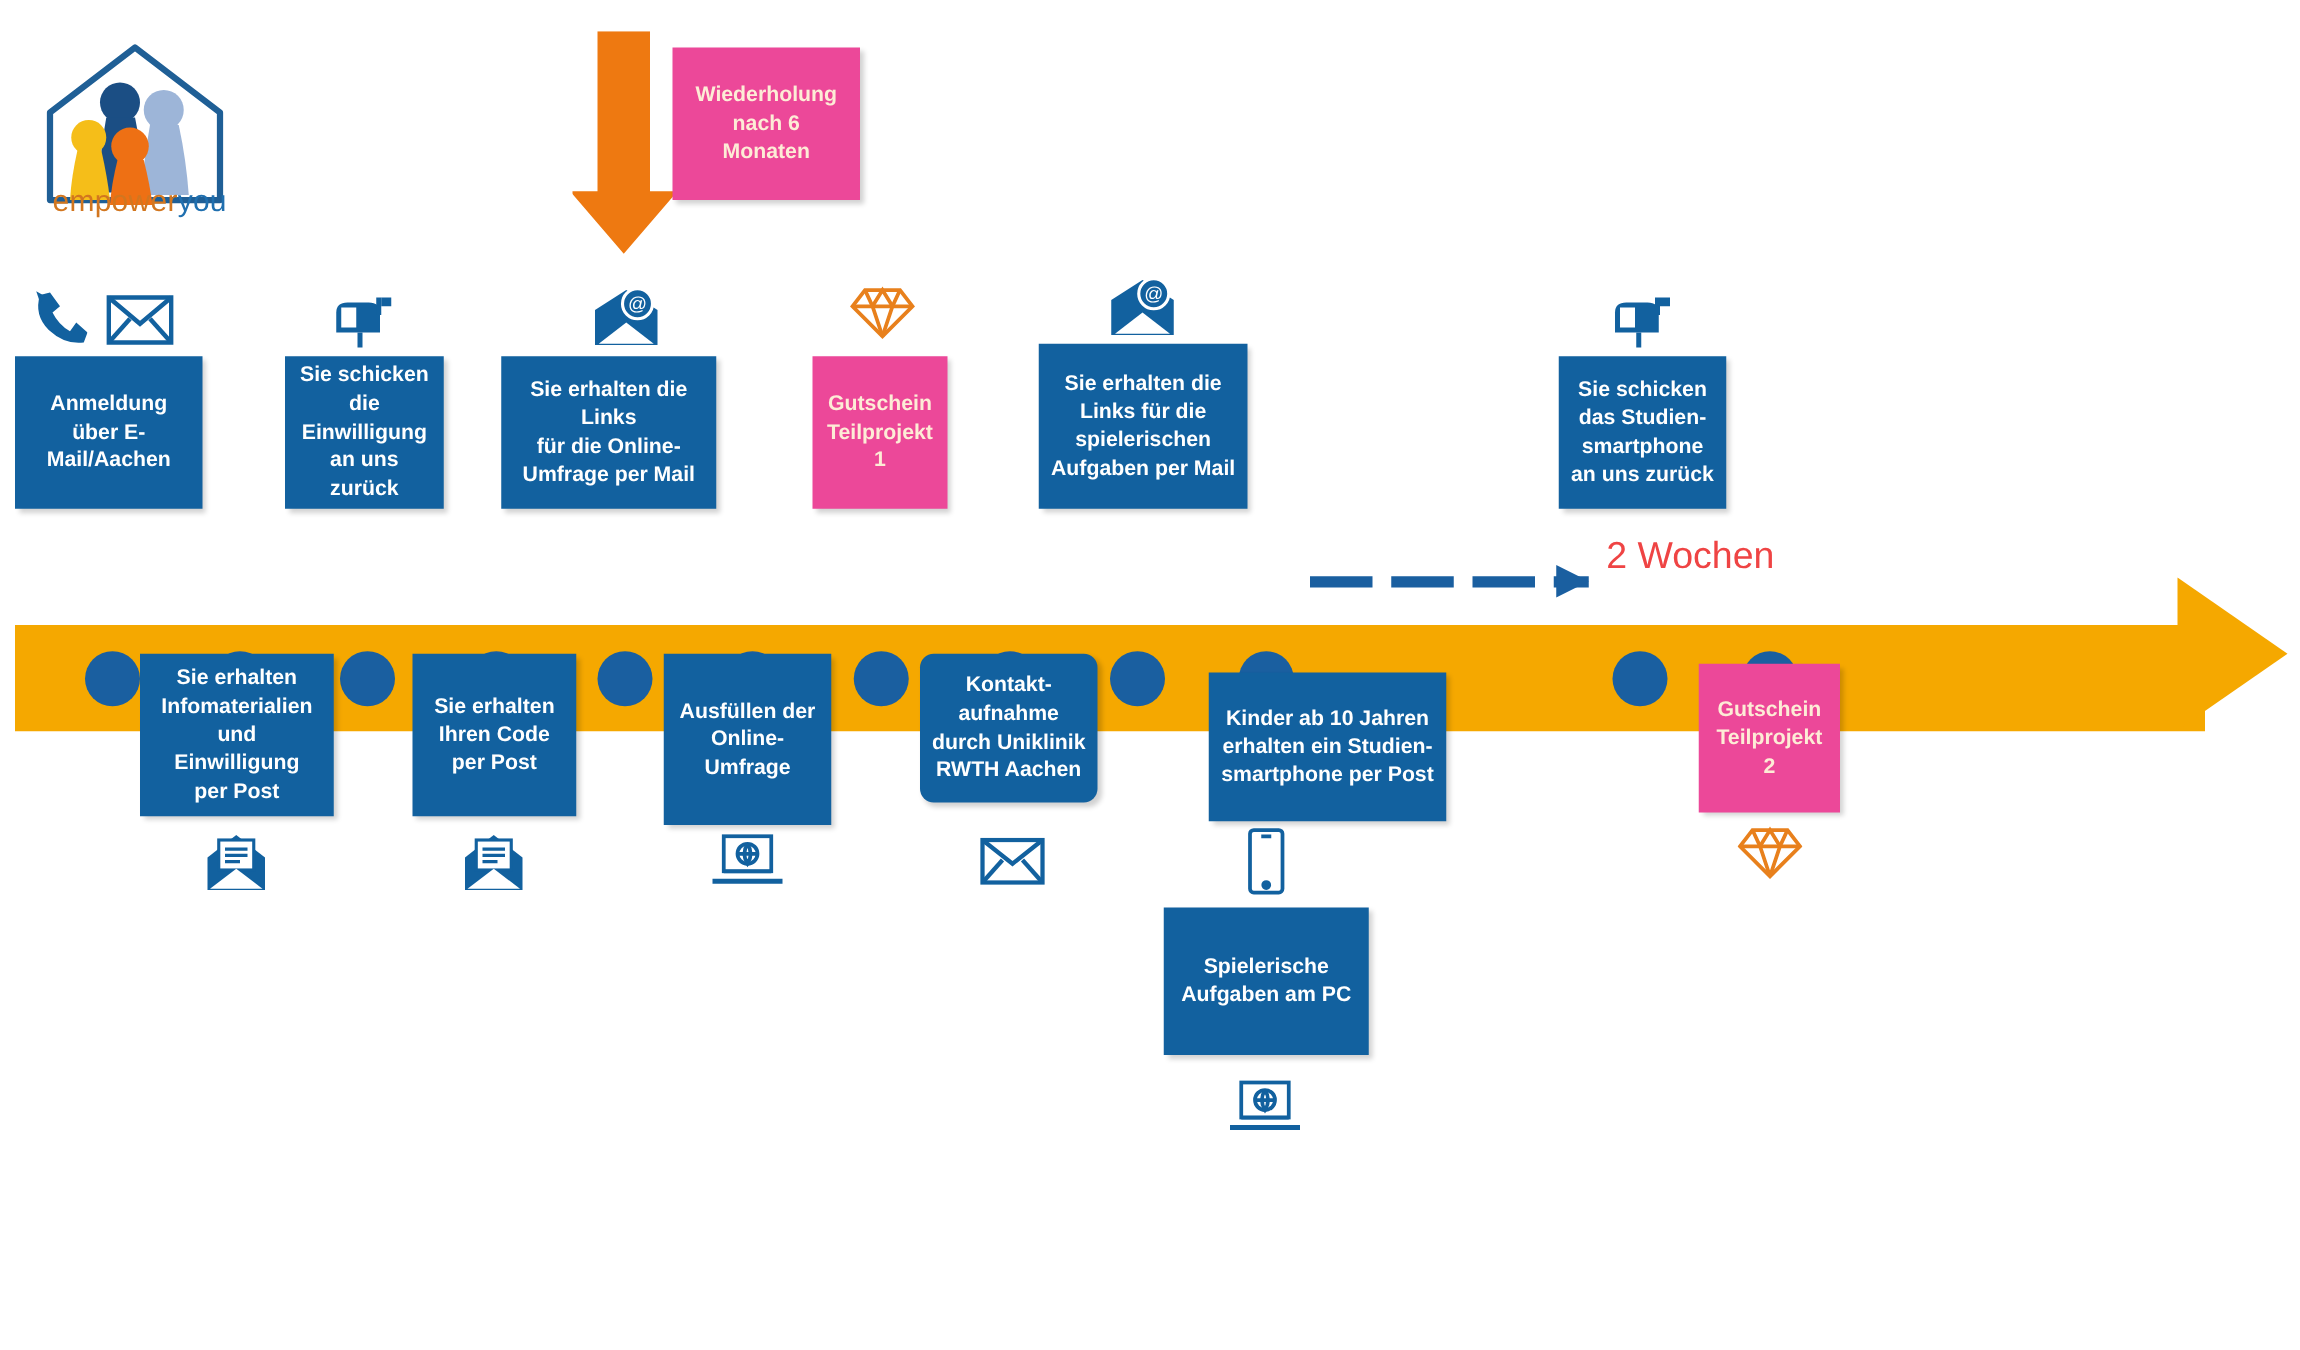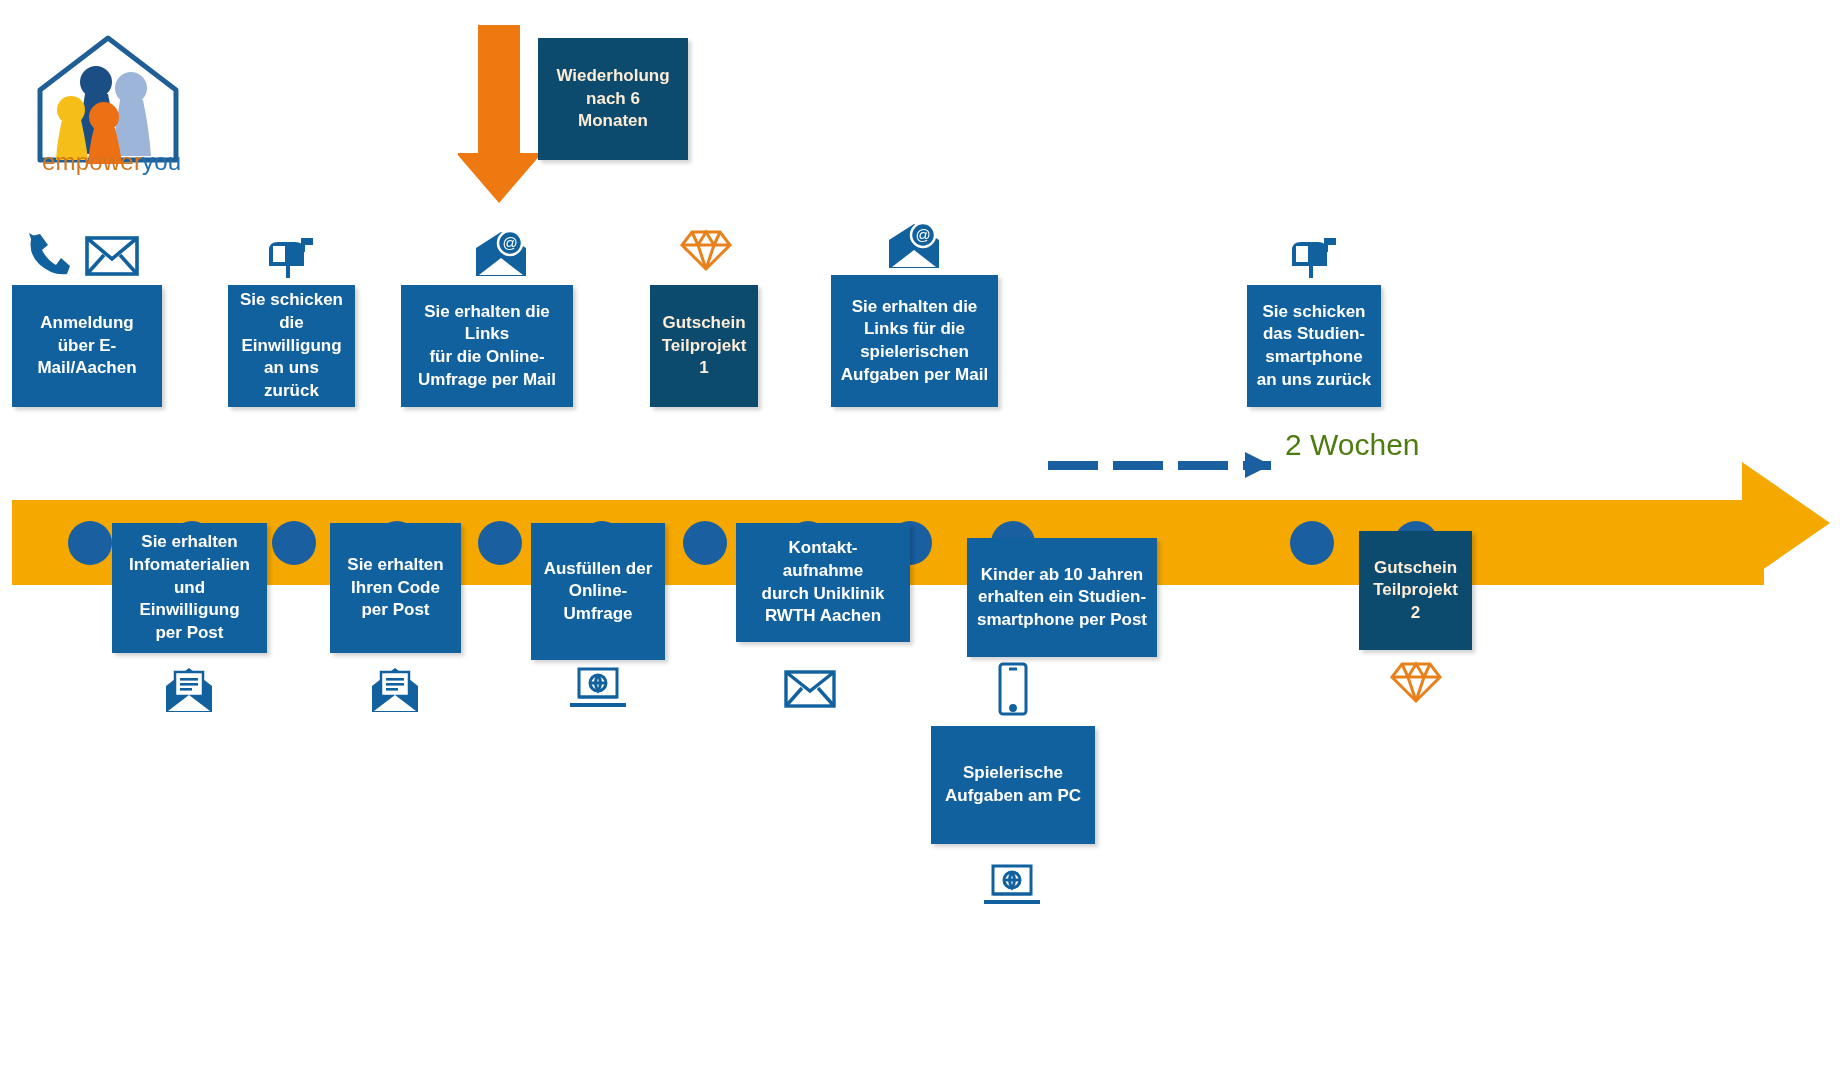--- a/index.html
+++ b/index.html
@@ -47,34 +47,34 @@
     text-align:center;
     color:#ffffff;
     font-weight:bold;
     font-size:17px;
     line-height:1.33;
     padding:6px 8px;
     box-shadow:3px 3px 4px rgba(0,0,0,.18);
     white-space:pre-line;
   }
   .box.blue{background:#12619F;}
-  .box.orange{background:#0c4a6e;color:#FDECD6;}
+  .box.orange{background:#ec4899;color:#FDECD6;}
 
   
   .icon{position:absolute;color:#12619F;}
   .icon svg{display:block;}
   .icon.orange{color:#E8801C;}
 
   
   .down-arrow{position:absolute;left:458px;top:25px;width:90px;height:180px;}
 
   
   .wochen-label{
     position:absolute;left:1285px;top:428px;
-    font-size:30px;color:#4d7c0f;font-weight:400;white-space:nowrap;
+    font-size:30px;color:#ef4444;font-weight:400;white-space:nowrap;
   }
   .dashseg{position:absolute;top:461px;height:9px;background:#1A5FA0;}
   .dash-head{
     position:absolute;top:452px;
     width:0;height:0;
     border-top:13px solid transparent;
     border-bottom:13px solid transparent;
     border-left:26px solid #1A5FA0;
   }
 </style>
@@ -272,21 +272,21 @@
     <svg width="60" height="48" viewBox="0 0 60 48" fill="none" stroke="currentColor" stroke-width="3">
       <rect x="11" y="4" width="38" height="28"></rect>
       <circle cx="30" cy="18" r="8"></circle>
       <path d="M22 18 L38 18"></path>
         <path d="M30 10 Q25 18 30 26 Q35 18 30 10"></path>
       <path d="M2 40 L58 40" stroke-width="4"></path>
       <path d="M11 32 L49 32"></path>
     </svg>
   </div>
 
-  <div class="box blue" style="left:736px;top:523px;width:174px;height:119px;">Kontakt-
+  <div class="box blue" style="left:736px;top:523px;width:142px;height:119px;border-radius:11px;">Kontakt-
 aufnahme
 durch Uniklinik
 RWTH Aachen</div>
   <div class="icon" style="left:784px;top:670px;">
     <svg width="52" height="38" viewBox="0 0 52 38" fill="none" stroke="currentColor" stroke-width="3.4">
       <rect x="2" y="2" width="48" height="34"></rect>
       <path d="M2 2 L26 21 L50 2"></path>
         <path d="M2 36 L18 18"></path>
         <path d="M50 36 L34 18"></path>
     </svg>

